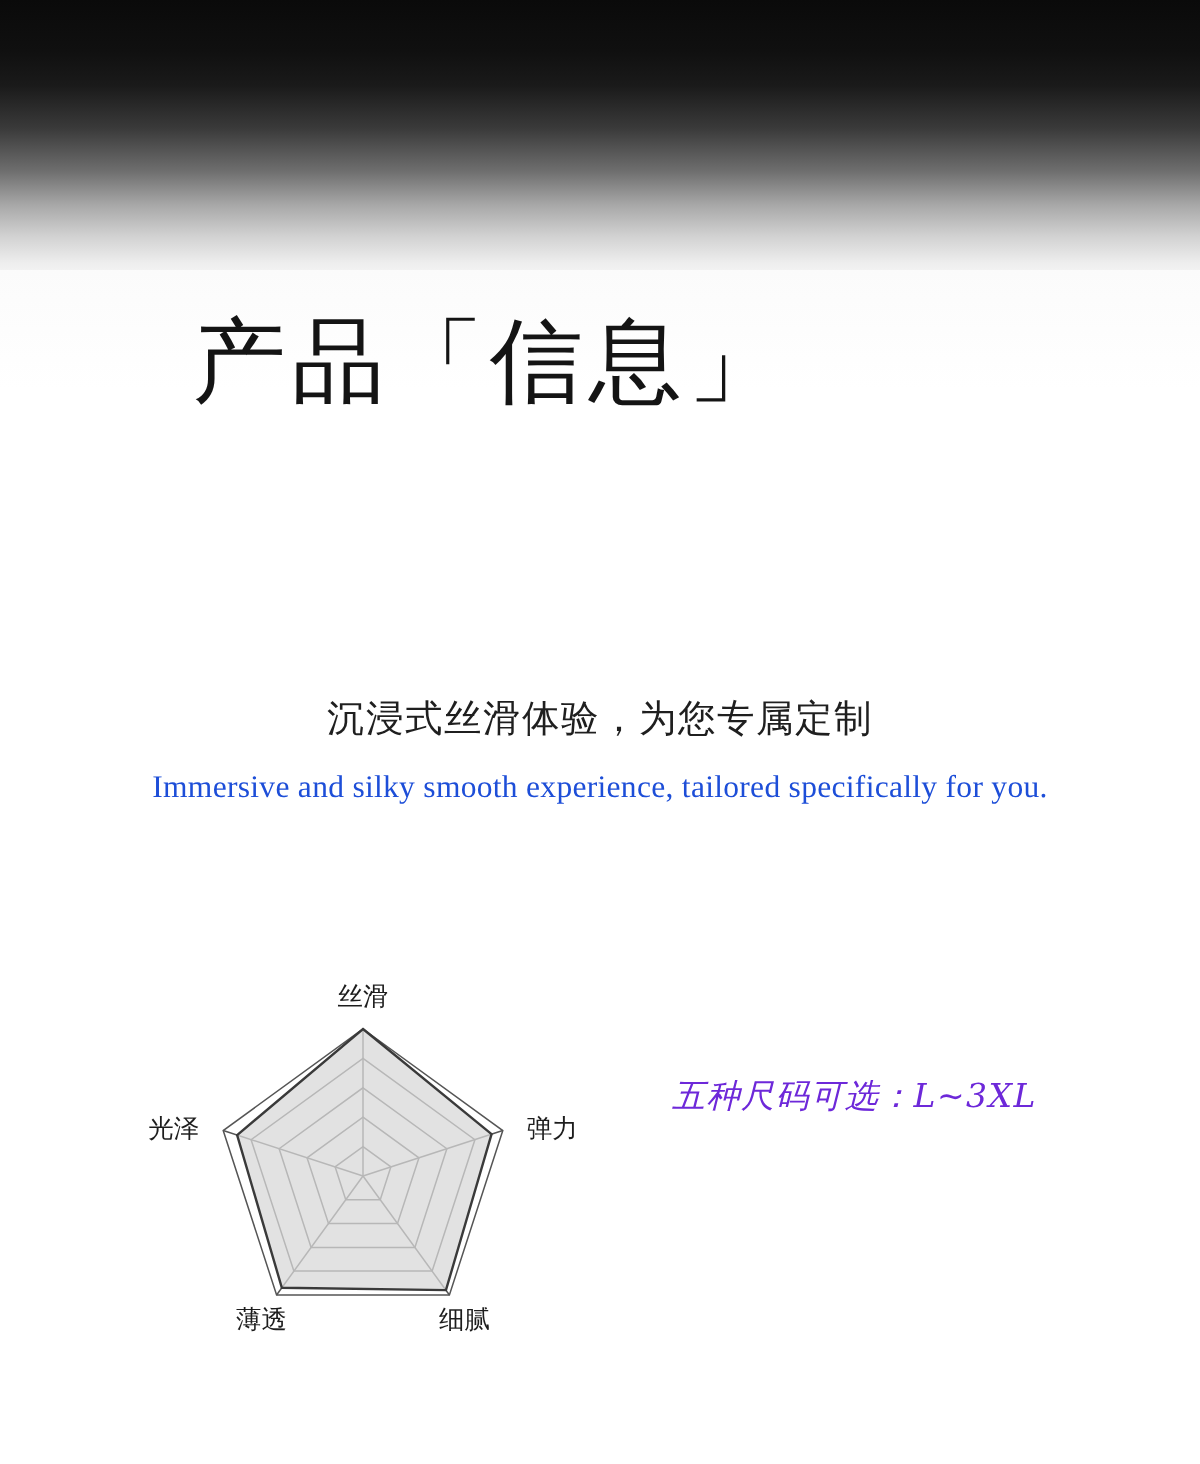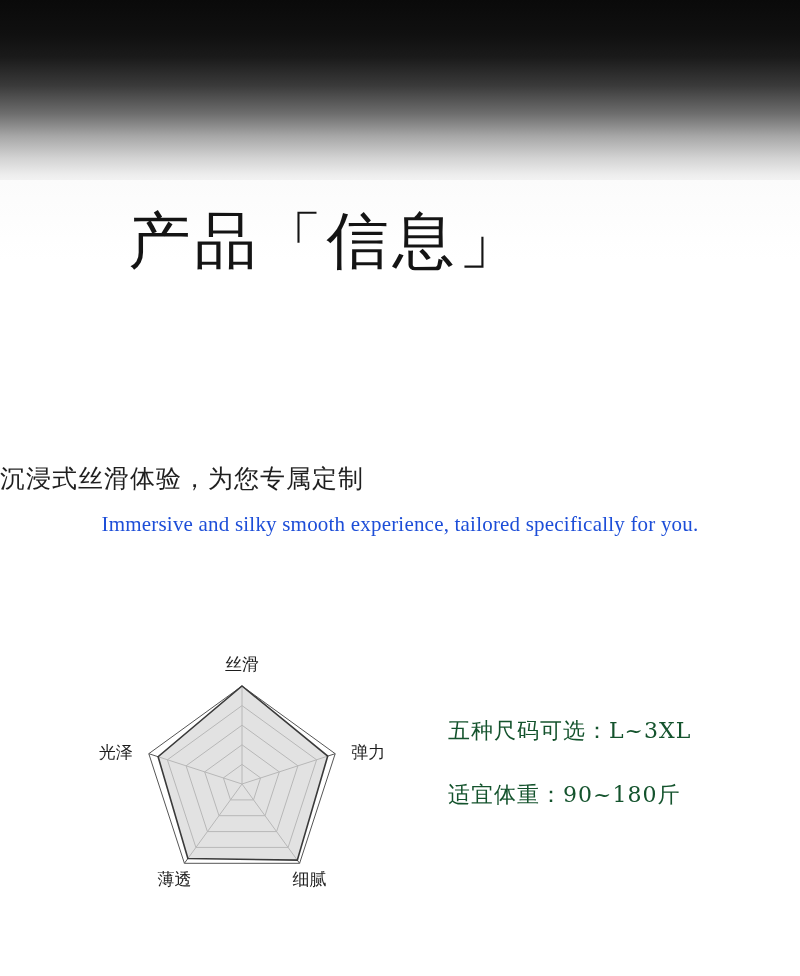--- a/index.html
+++ b/index.html
@@ -63,21 +63,21 @@
     letter-spacing: 4px;
     font-weight: 400;
     color: #141414;
   }
 
   .subtitle-cn {
     position: absolute;
     top: 462px;
     left: 0;
     width: 800px;
-    text-align: left;
+    text-align: center;
     font-family: "DejaVu Serif", serif;
     font-size: 25px;
     letter-spacing: 1px;
     color: #1f1f1f;
   }
   .subtitle-en {
     position: absolute;
     top: 512px;
     left: 0;
     width: 800px;
@@ -106,24 +106,25 @@
 
   .specs {
     position: absolute;
     top: 716px;
     left: 448px;
     width: 330px;
   }
   .spec-line {
     font-family: "DejaVu Serif", serif;
     font-size: 22px;
-    color: #14532d;
+    color: #6d28d9;
     letter-spacing: 1px;
     margin-bottom: 34px;
     white-space: nowrap;
+    font-style: italic;
   }
 </style>
 </head>
 <body>
 
 <div id="page">
 
   <div class="top-band"></div>
   <div class="page-bg"></div>
 
@@ -156,16 +157,15 @@
           <text x="281.2" y="129.7" text-anchor="start" class="radar-label" fill="#1d1d1d">弹力</text>
           <text x="239.6" y="257.3" text-anchor="middle" class="radar-label" fill="#1d1d1d">细腻</text>
           <text x="104.4" y="257.3" text-anchor="middle" class="radar-label" fill="#1d1d1d">薄透</text>
           <text x="62.8" y="129.7" text-anchor="end" class="radar-label" fill="#1d1d1d">光泽</text>
         </g>
     </svg>
   </div>
 
   <div class="specs">
     <div class="spec-line">五种尺码可选：L~3XL</div>
-    <div class="spec-line">适宜体重：90~180斤</div>
   </div>
 
 </div>
 
 </body></html>

